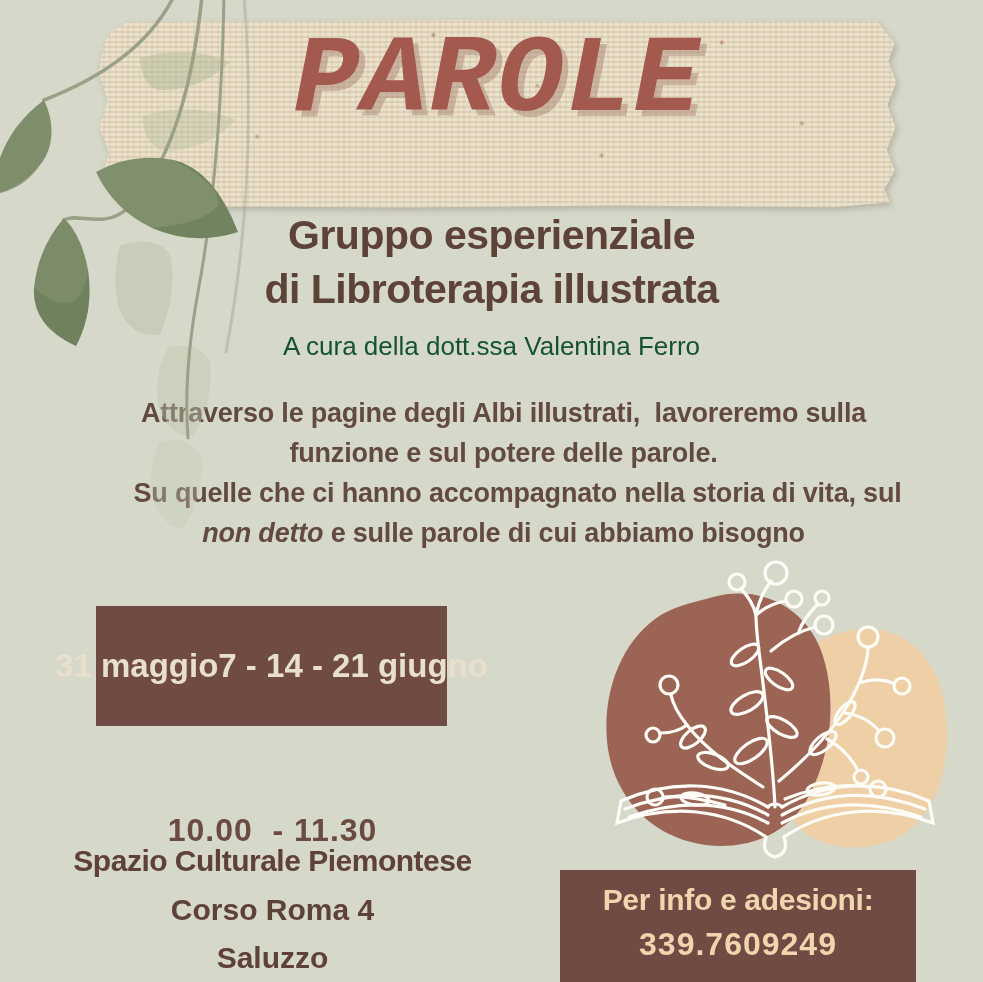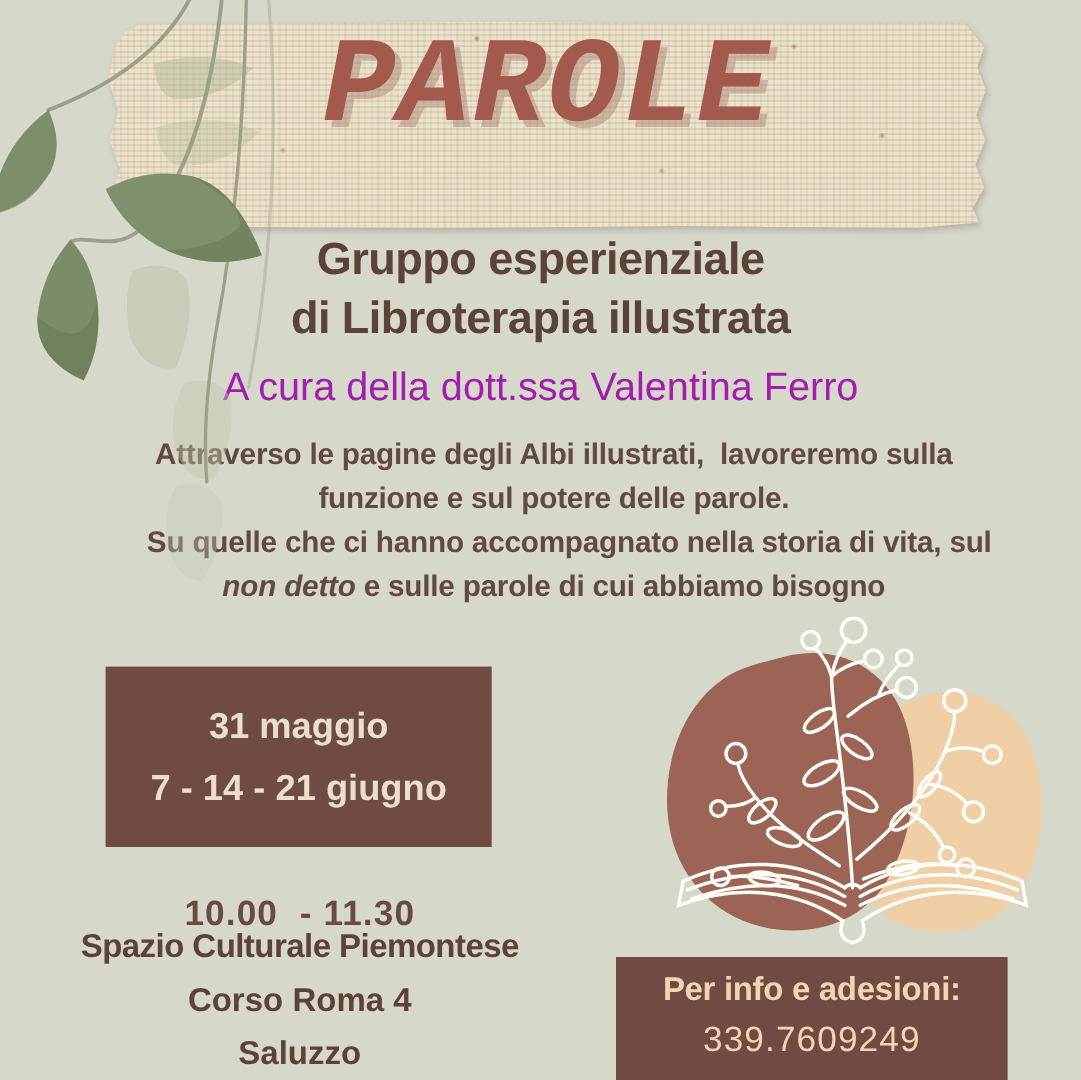--- a/index.html
+++ b/index.html
@@ -55,37 +55,37 @@
   }
 
   
   .leaves-svg { position: absolute; left: -8px; top: -4px; z-index: 3; pointer-events: none; }
   .book-svg   { position: absolute; left: 575px; top: 555px; z-index: 1; pointer-events: none; }
 
   
   .center-text { position: absolute; left: 0; width: 983px; text-align: center; color: #5d4238; z-index: 2; }
   .subtitle-1 { top: 212px; font-size: 41px; font-weight: bold; letter-spacing: -0.5px; }
   .subtitle-2 { top: 266px; font-size: 41px; font-weight: bold; letter-spacing: -0.5px; }
-  .curator    { top: 331px; font-size: 36px; font-weight: 500; color: #a21caf; }
+  .curator    { top: 331px; font-size: 26px; font-weight: 500; color: #14532d; }
 
   .body-line  { position: absolute; left: 12px; width: 983px; text-align: center;
                 font-size: 27px; font-weight: 600; color: #634a40;
                 letter-spacing: -0.2px; white-space: pre-wrap; z-index: 2; }
   .bl-1 { top: 398px; }
   .bl-2 { top: 438px; }
   .bl-3 { top: 478px; margin-left: 14px; }
   .bl-4 { top: 518px; }
   .italic { font-style: italic; }
 
   
   .dates-box {
     position: absolute; left: 96px; top: 606px;
-    width: 351px; height: 164px;
+    width: 351px; height: 120px;
     background: #6f4b43;
-    display: flex; flex-direction: column; align-items: center; justify-content: center;
+    display: flex; flex-direction: row; align-items: center; justify-content: center;
     z-index: 2;
   }
   .dates-box div {
     color: #e8e0cb; font-size: 33px; font-weight: bold;
     line-height: 56px; white-space: pre;
   }
 
   
   .left-col { position: absolute; left: 0; width: 545px; text-align: center; z-index: 2; }
   .time   { top: 797px; font-size: 32px; font-weight: 600; color: #6b4a40; letter-spacing: 1px; white-space: pre; margin-top: 15px; }
@@ -96,21 +96,21 @@
   
   .info-box {
     position: absolute; left: 560px; top: 870px;
     width: 356px; height: 130px;
     background: #6f4b43;
     text-align: center;
     z-index: 4;
     padding-top: 13px;
   }
   .info-label { font-size: 30px; font-weight: bold; color: #f2d5ae; letter-spacing: -0.3px; }
-  .info-phone { font-size: 32px; font-weight: normal; color: #f2d5ae; margin-top: 9px; letter-spacing: 1px; }
+  .info-phone { font-size: 32px; font-weight: bold; color: #f2d5ae; margin-top: 9px; letter-spacing: 1px; }
 </style>
 </head>
 <body>
 
 <div class="poster">
 
   <div class="tape-wrap">
     <div class="tape">
       <h1 class="title">PAROLE</h1>
     </div>

